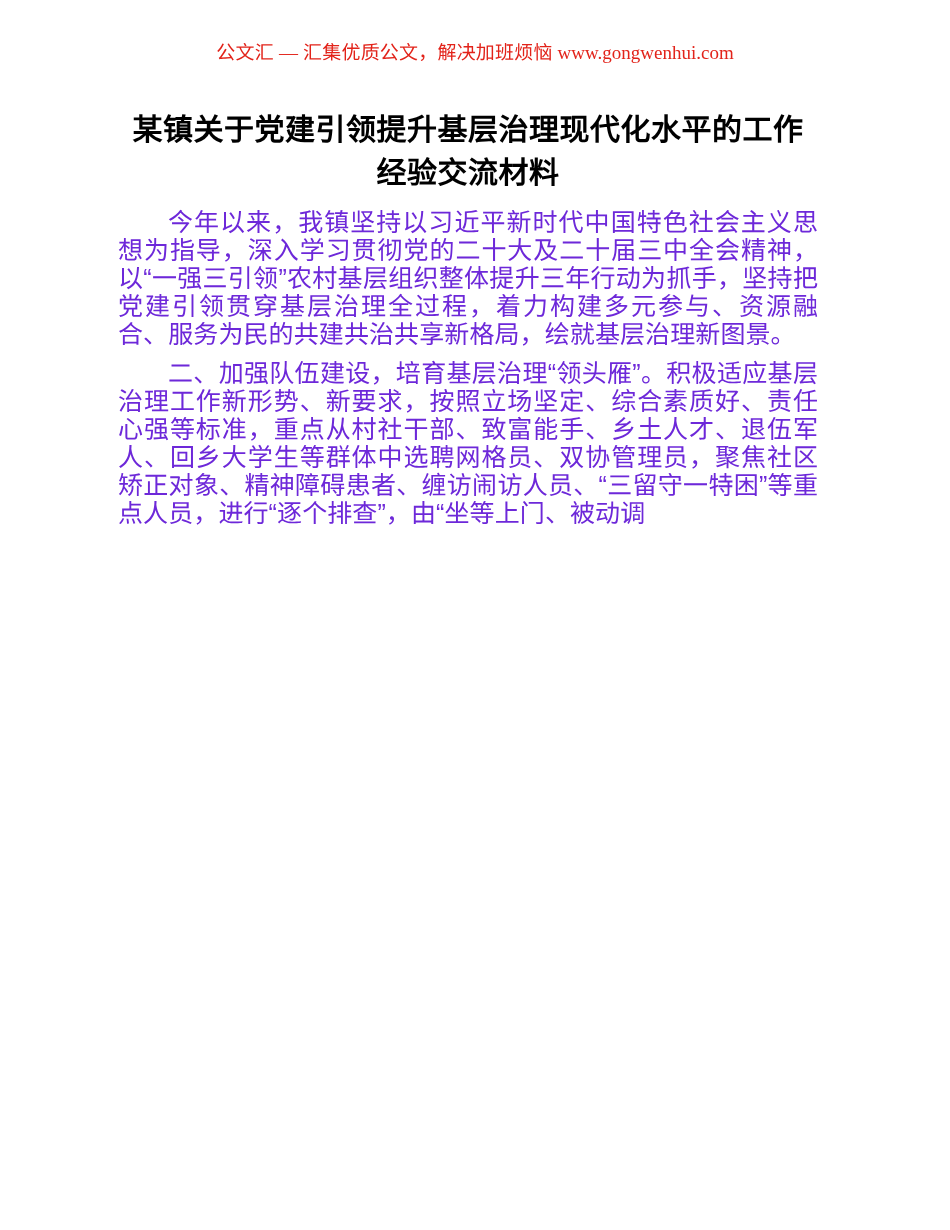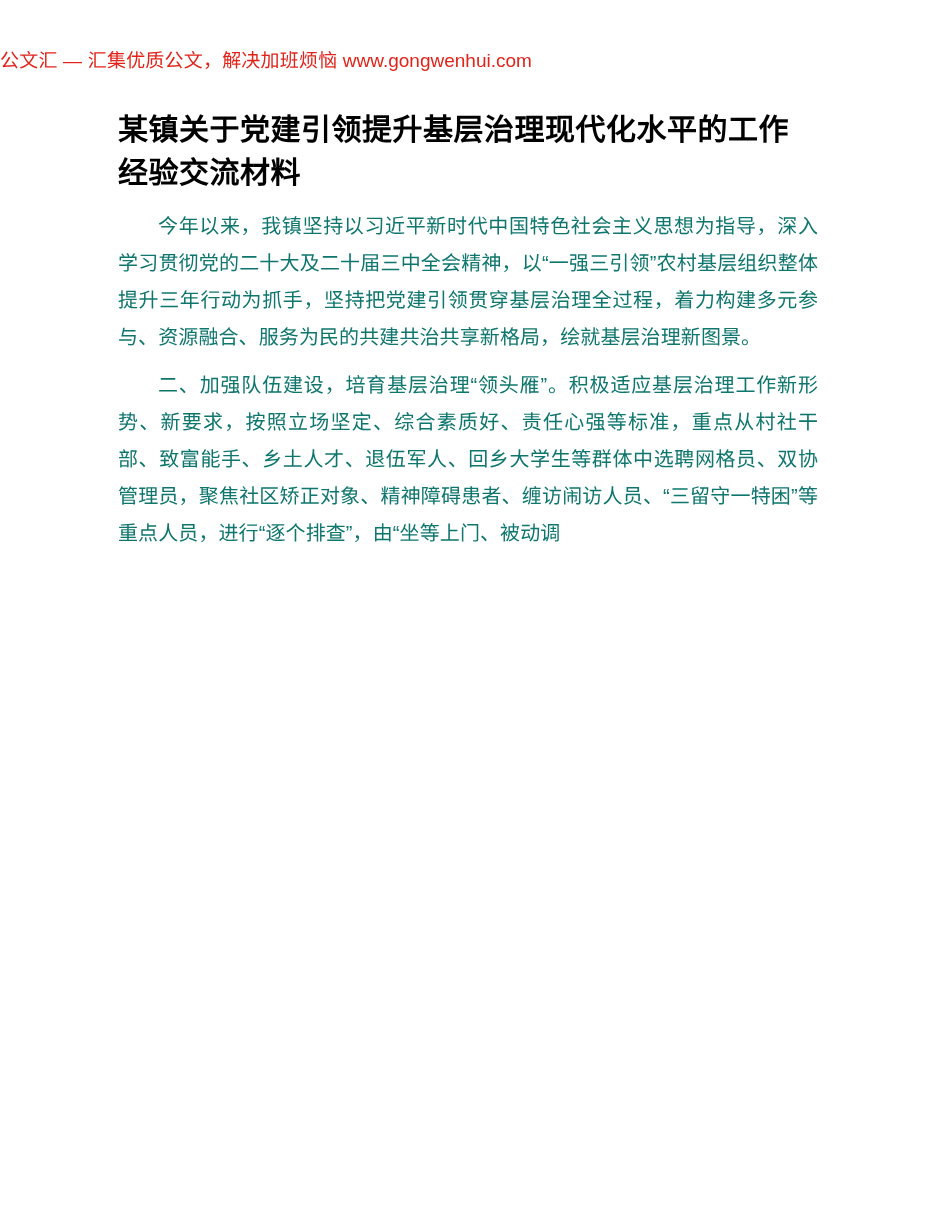--- a/index.html
+++ b/index.html
@@ -18,28 +18,29 @@
     height: 1230px;
     background: #ffffff;
     overflow: hidden;
     box-sizing: border-box;
   }
 
   
   .site-banner {
     position: absolute;
     left: 0;
-    top: 48px;
+    top: 40px;
     width: 950px;
+    text-align: center;
     color: #e2231a;
     font-size: 19px;
     line-height: 26px;
     letter-spacing: 0.2px;
     white-space: nowrap;
-    font-family: Liberation Sans, sans-serif;
+    font-family: Liberation Serif, serif;
   }
   .site-banner .cn {
     font-weight: 400;
   }
   .site-banner .url {
     font-weight: 400;
     letter-spacing: 0px;
   }
 
   
@@ -48,29 +49,30 @@
     left: 118px;
     top: 108px;
     width: 700px;
   }
 
   .doc-title {
     font-size: 30px;
     line-height: 43px;
     font-weight: 700;
     color: #000000;
+    text-align: center;
     margin: 0 0 14px 0;
     letter-spacing: 0.5px;
     font-family: "Liberation Sans", "DejaVu Sans", sans-serif;
   }
 
   .para {
-    font-size: 20px;
-    line-height: 37px;
-    color: #0f766e;
+    font-size: 25px;
+    line-height: 28px;
+    color: #6d28d9;
     margin: 0 0 11px 0;
     text-align: justify;
     text-justify: inter-ideograph;
     text-indent: 2em;
     letter-spacing: 0.1px;
     font-family: "Liberation Sans", "DejaVu Sans", sans-serif;
   }
   .para:last-child {
     margin-bottom: 0;
   }

